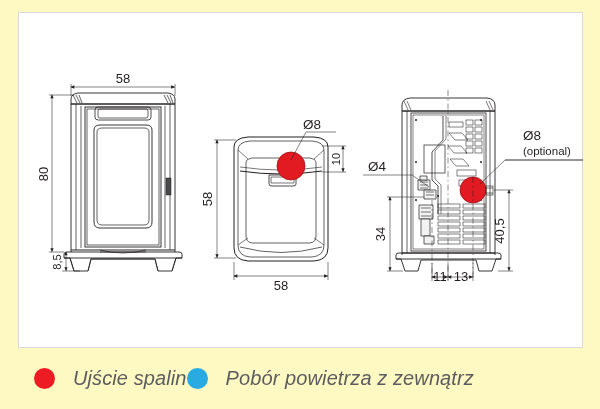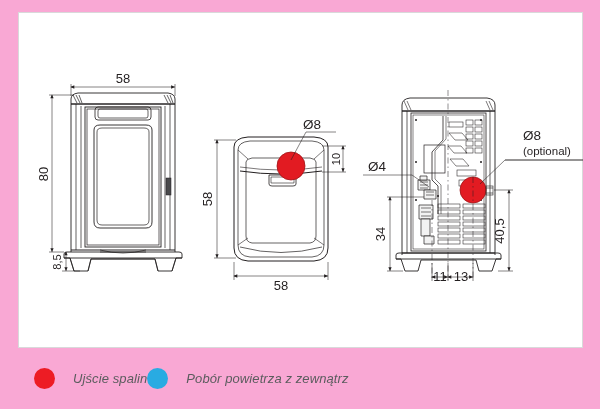--- a/index.html
+++ b/index.html
@@ -12,21 +12,21 @@
     height: 409px;
     position: relative;
     font-family: "Liberation Sans", sans-serif;
     overflow: hidden;
   }
   #root {
     position: absolute;
     left: 0; top: 0;
     width: 600px;
     height: 409px;
-    background: #f9a8d4;
+    background: #fef9c3;
   }
   
   .drawing-frame {
     position: absolute;
     left: 18px;
     top: 12px;
     width: 565px;
     height: 336px;
     border: 1.5px solid #d9d9da;
     box-sizing: border-box;
@@ -58,21 +58,21 @@
   .legend-dot {
     width: 21px;
     height: 21px;
     border-radius: 50%;
     flex: 0 0 auto;
   }
   .legend-label {
     margin-left: 18px;
     font-family: "Liberation Sans", sans-serif;
     font-style: italic;
-    font-size: 13px;
+    font-size: 20px;
     color: #5b5c5e;
     white-space: nowrap;
     letter-spacing: 0.1px;
   }
   
   .dim-text {
     font-family: "Liberation Sans", sans-serif;
     font-size: 13px;
     fill: #231f20;
   }

